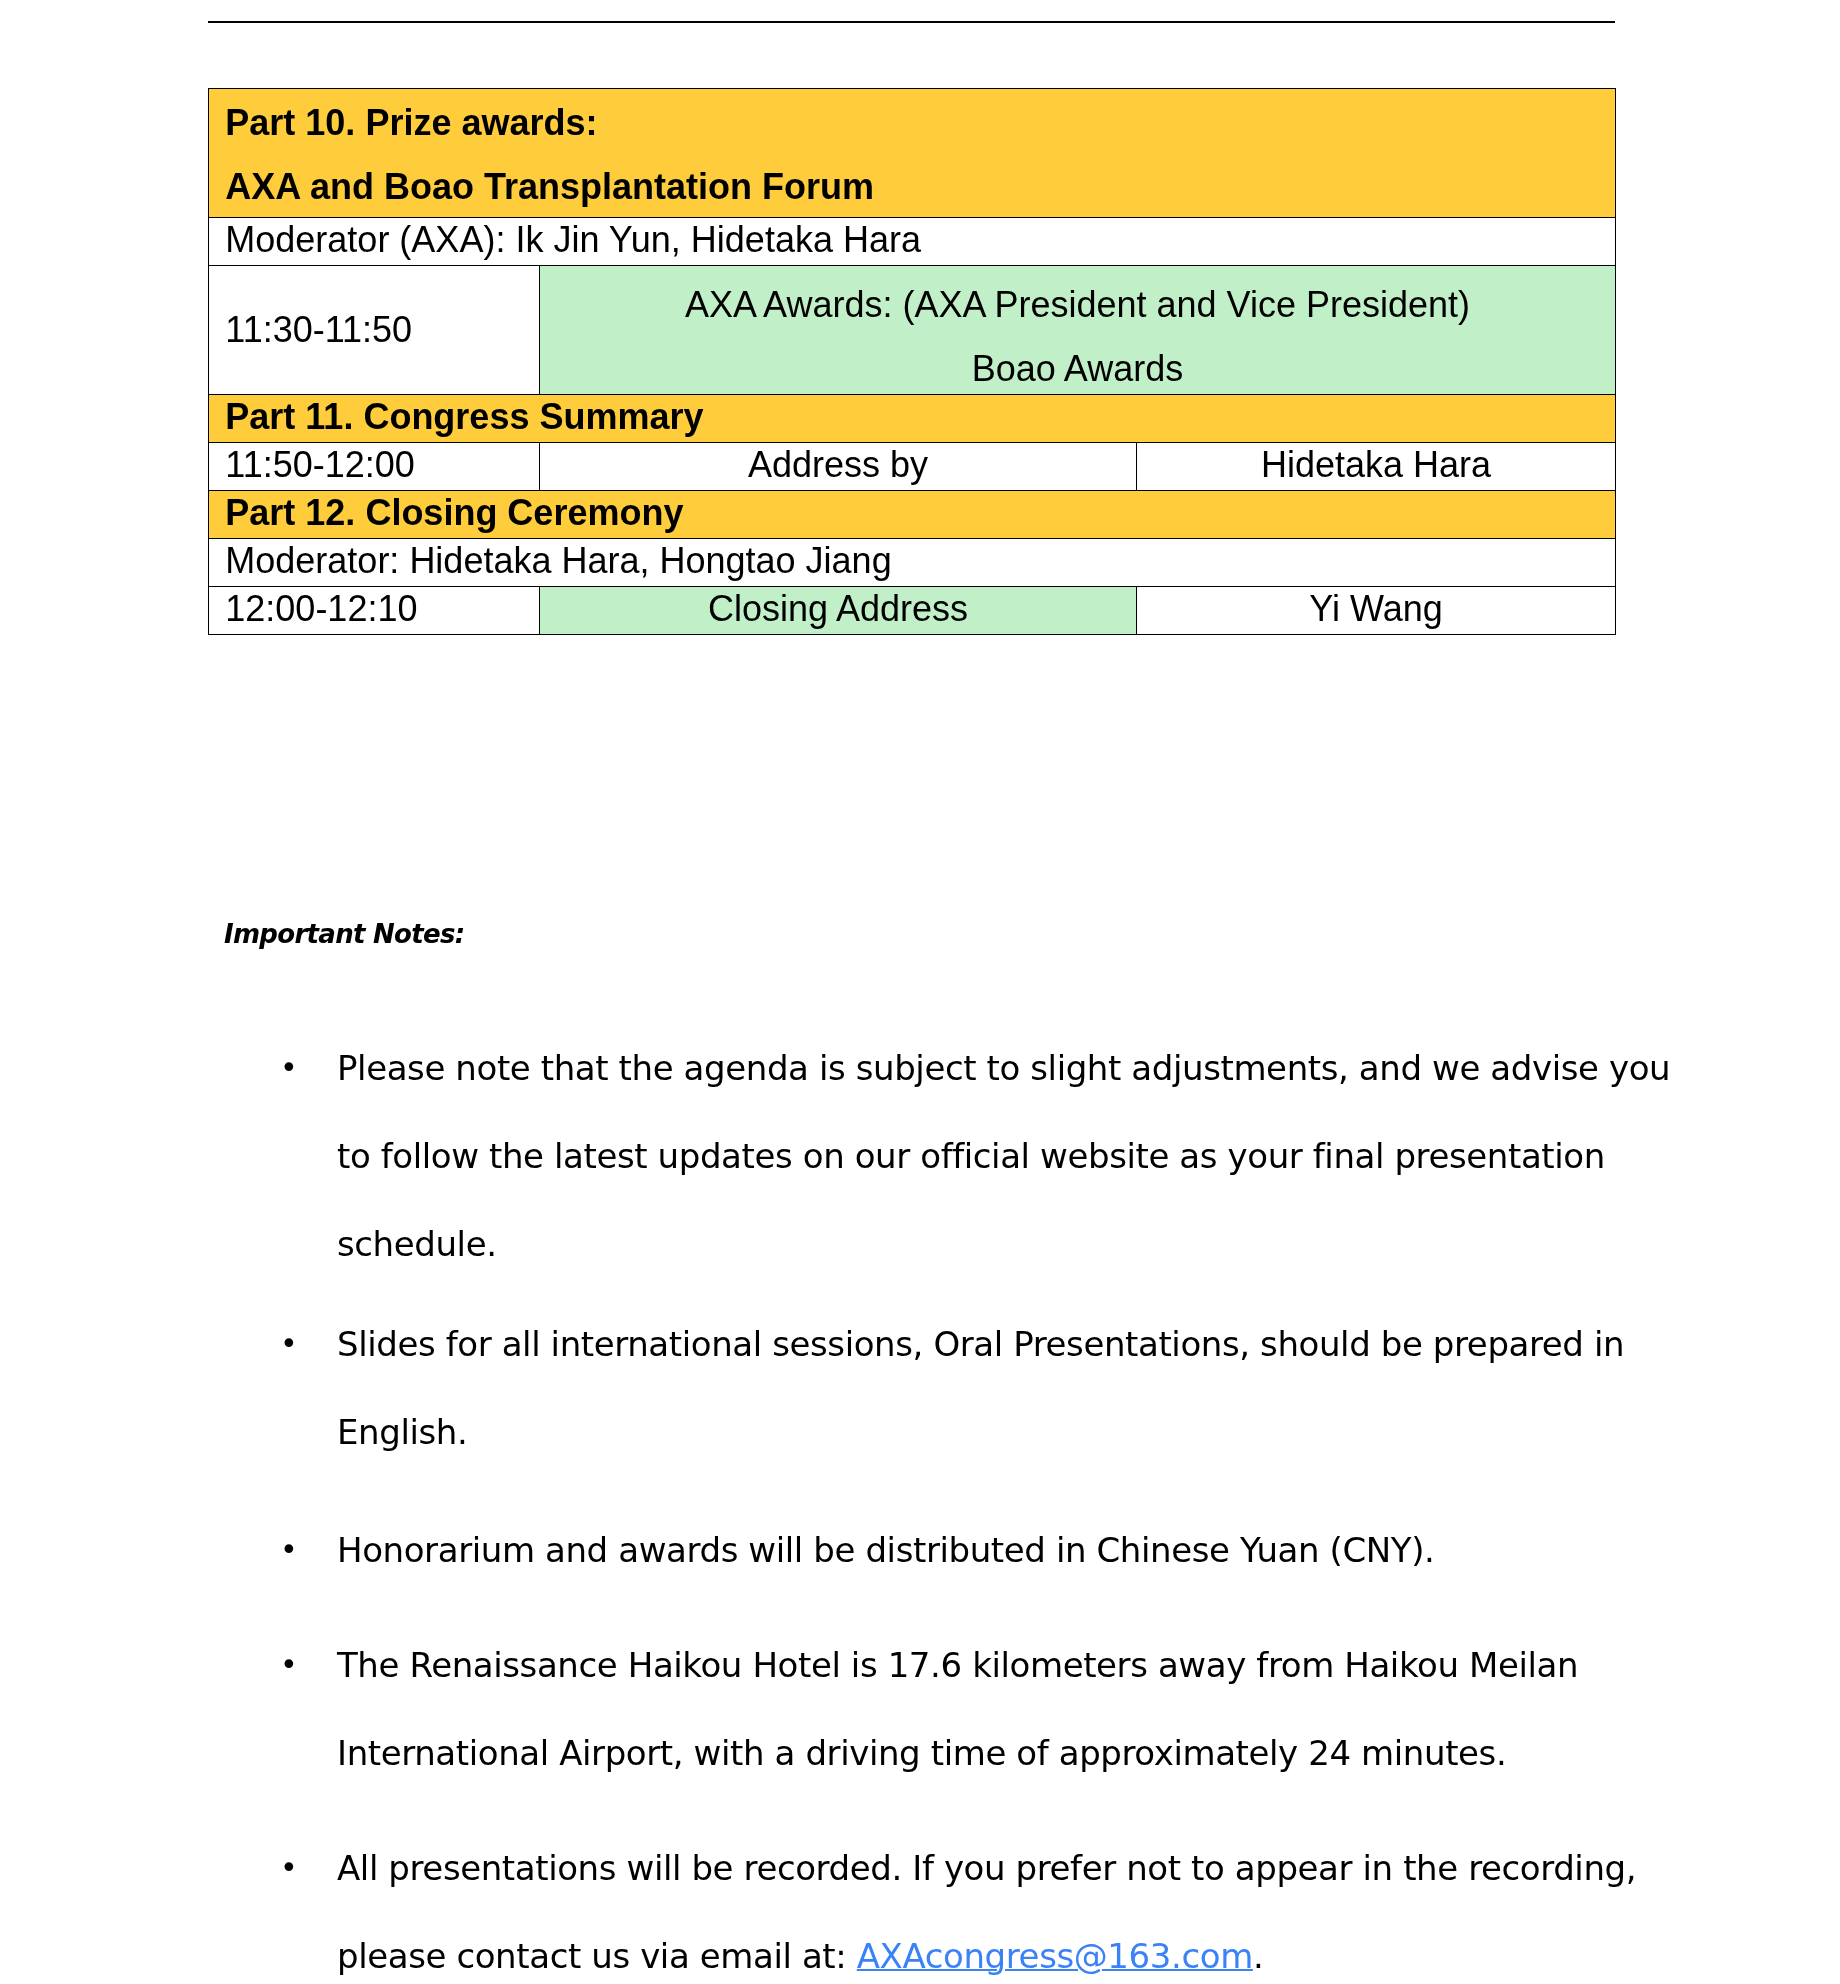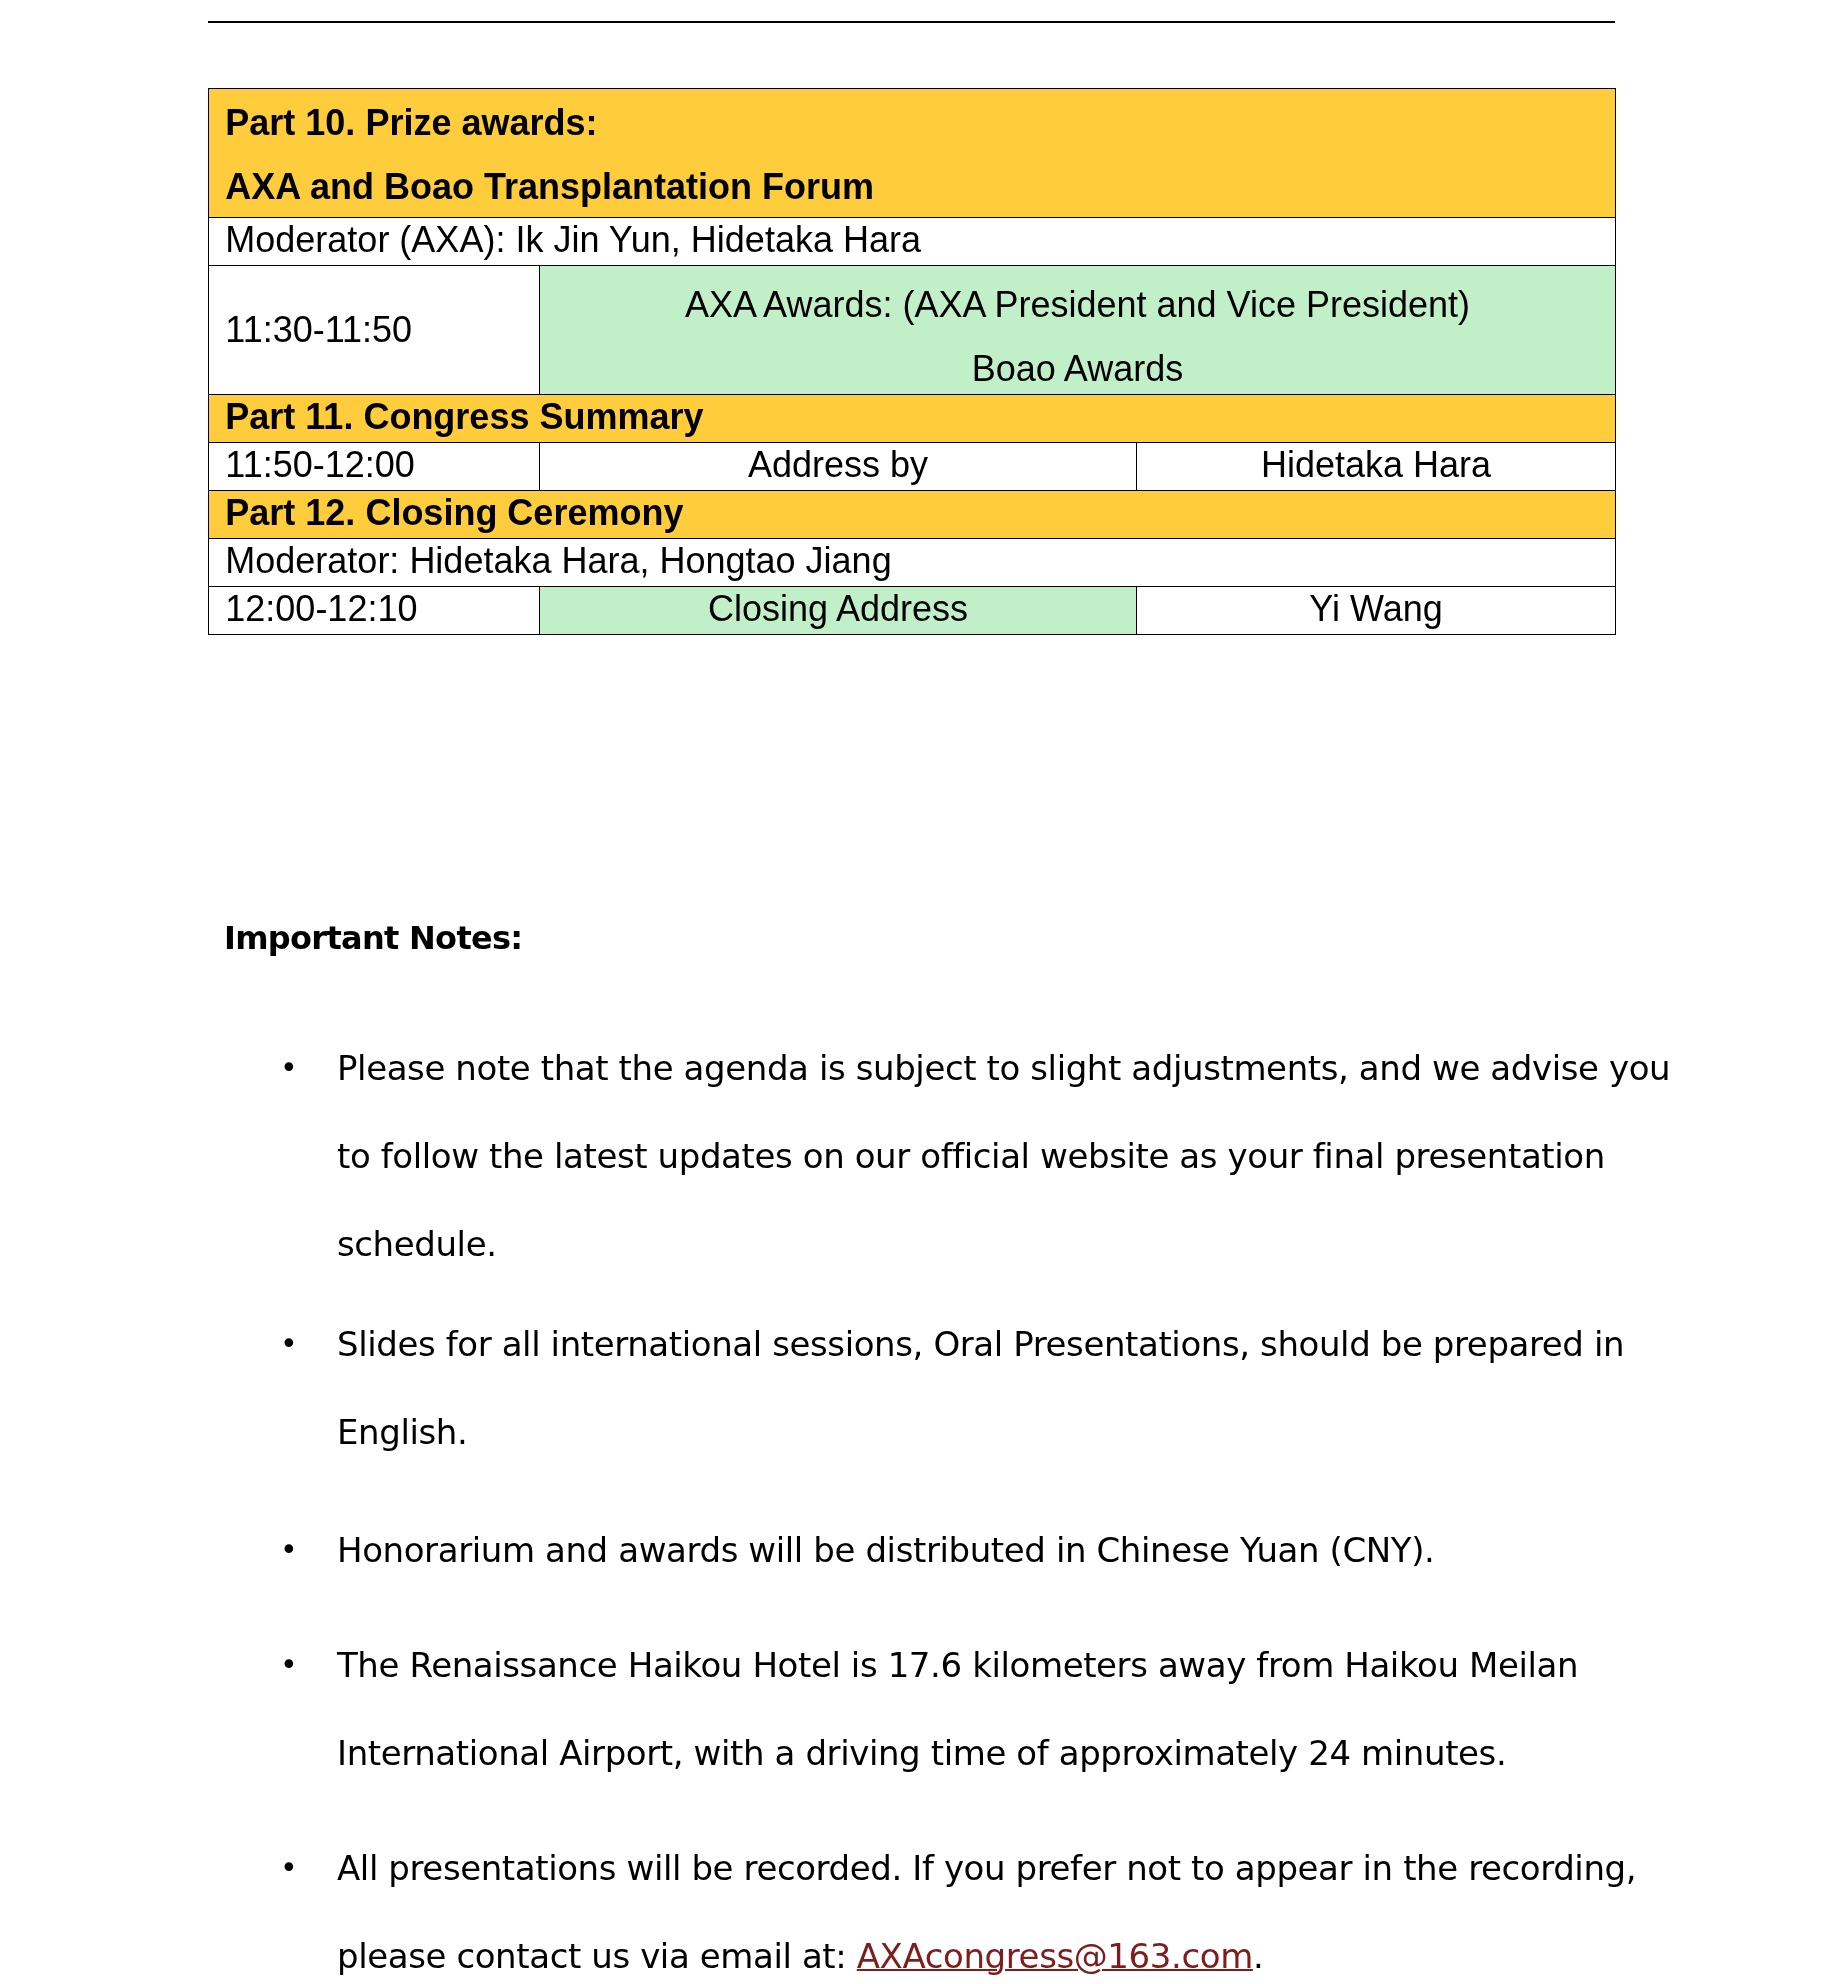--- a/index.html
+++ b/index.html
@@ -10,25 +10,25 @@
   .yellow { background:#FFCD3C; font-weight:bold; }
   .green { background:#C1EFC8; }
   .center { text-align:center; }
   .h-part10 { height:128px; }
   .h-part10 .line { display:block; height:64px; padding-top:12px; box-sizing:border-box; }
   .h-std { height:48px; }
   .h-std td, td.h-std { padding-top:4.5px; }
   .h-awards { height:128px; }
   .awards-line { display:block; height:64px; padding-top:17px; box-sizing:border-box; }
   .mid { vertical-align:middle !important; }
-  .notes-title { position:absolute; left:224px; top:919px; font-family:"DejaVu Sans", sans-serif; font-weight:bold; font-size:32px; letter-spacing:-0.7px; }
+  .notes-title { position:absolute; left:224px; top:919px; font-family:"DejaVu Sans", sans-serif; font-weight:bold; font-size:26px; letter-spacing:-0.7px;font-style:italic; }
   ul.notes { position:absolute; left:0; top:1024px; width:1707px; margin:0; padding:0; list-style:none; font-family:"DejaVu Sans", sans-serif; font-size:34px; letter-spacing:-0.4px; }
   ul.notes li { position:relative; padding-left:337px; line-height:88px; margin-bottom:12px; }
   ul.notes li .bullet { position:absolute; left:280px; top:0; font-size:30px; }
-  a.email { color:#7f1d1d; text-decoration:underline; text-decoration-thickness:2.2px; }
+  a.email { color:#3b82f6; text-decoration:underline; text-decoration-thickness:2.2px; }
 </style>
 </head>
 <body>
 
 <div class="top-rule"></div>
 
 <table class="agenda">
   <colgroup>
     <col style="width:331px">
     <col style="width:597px">

